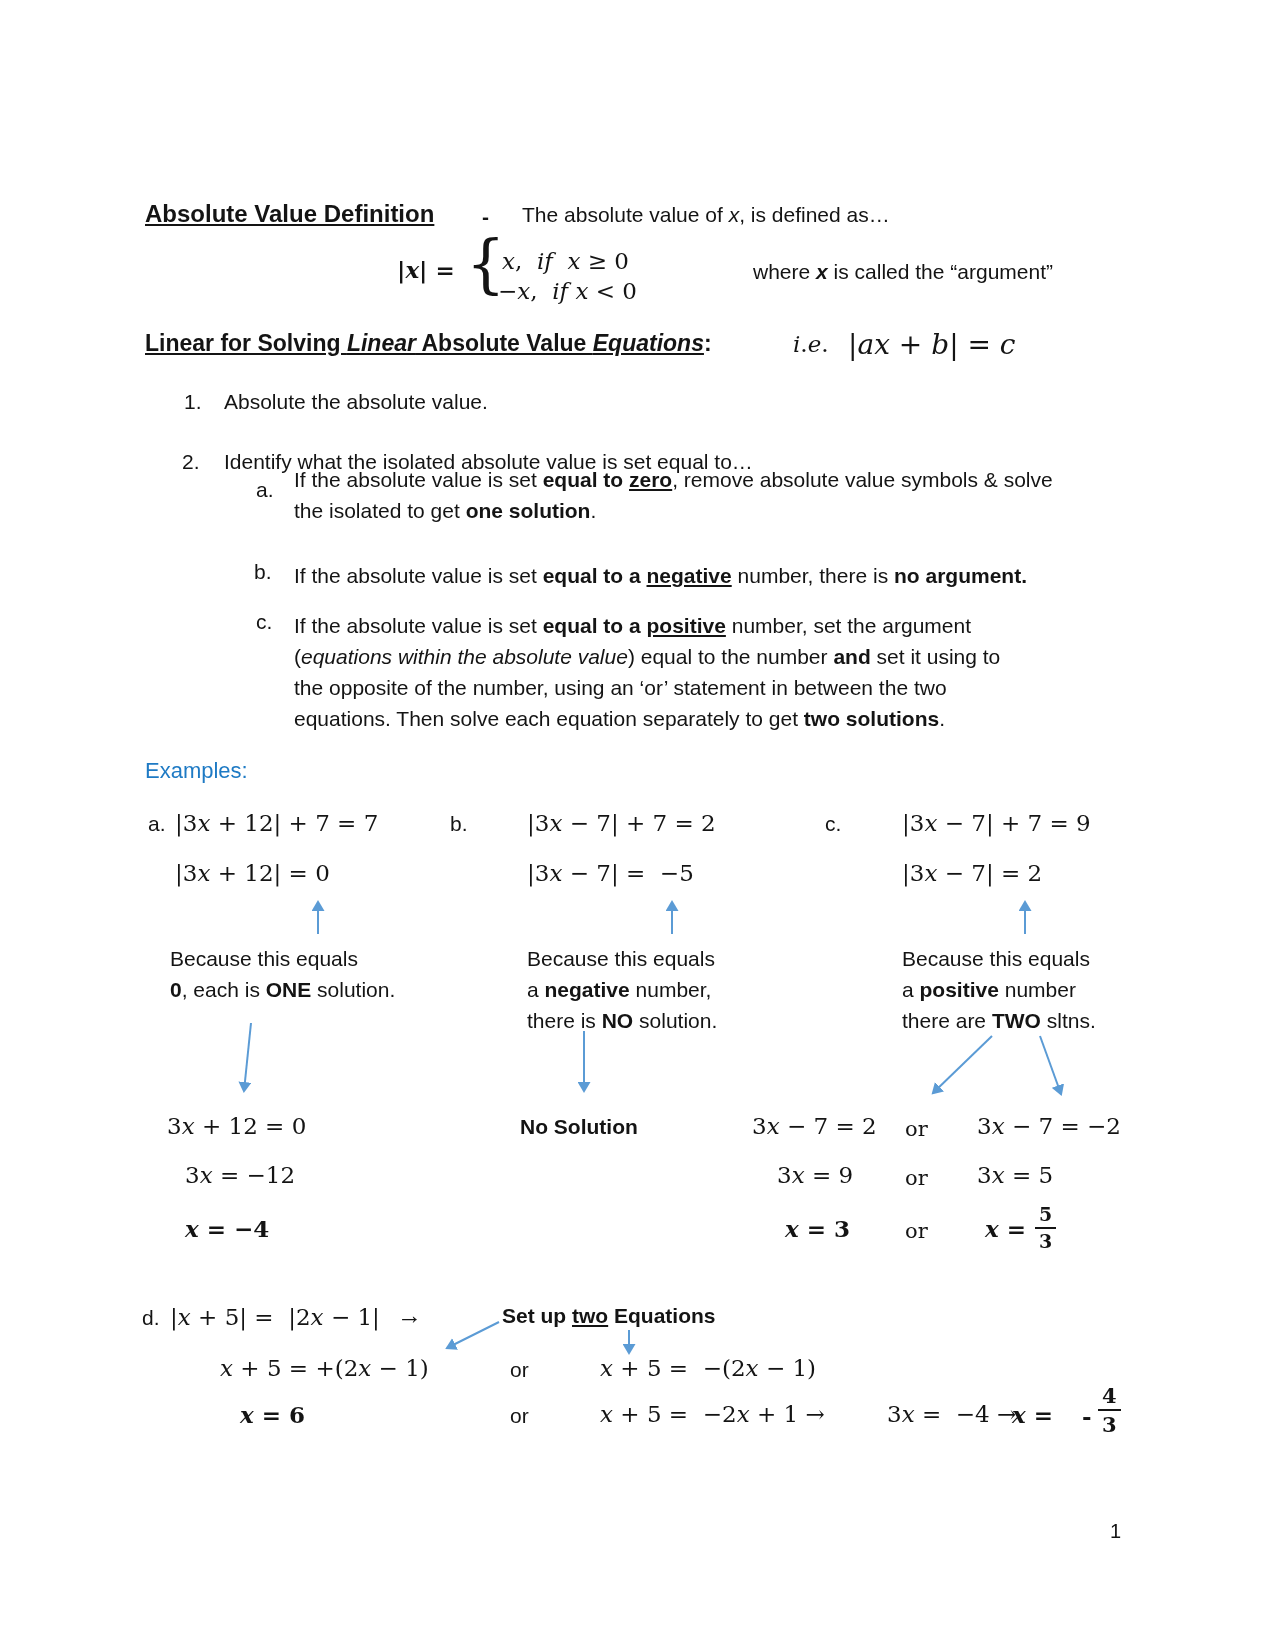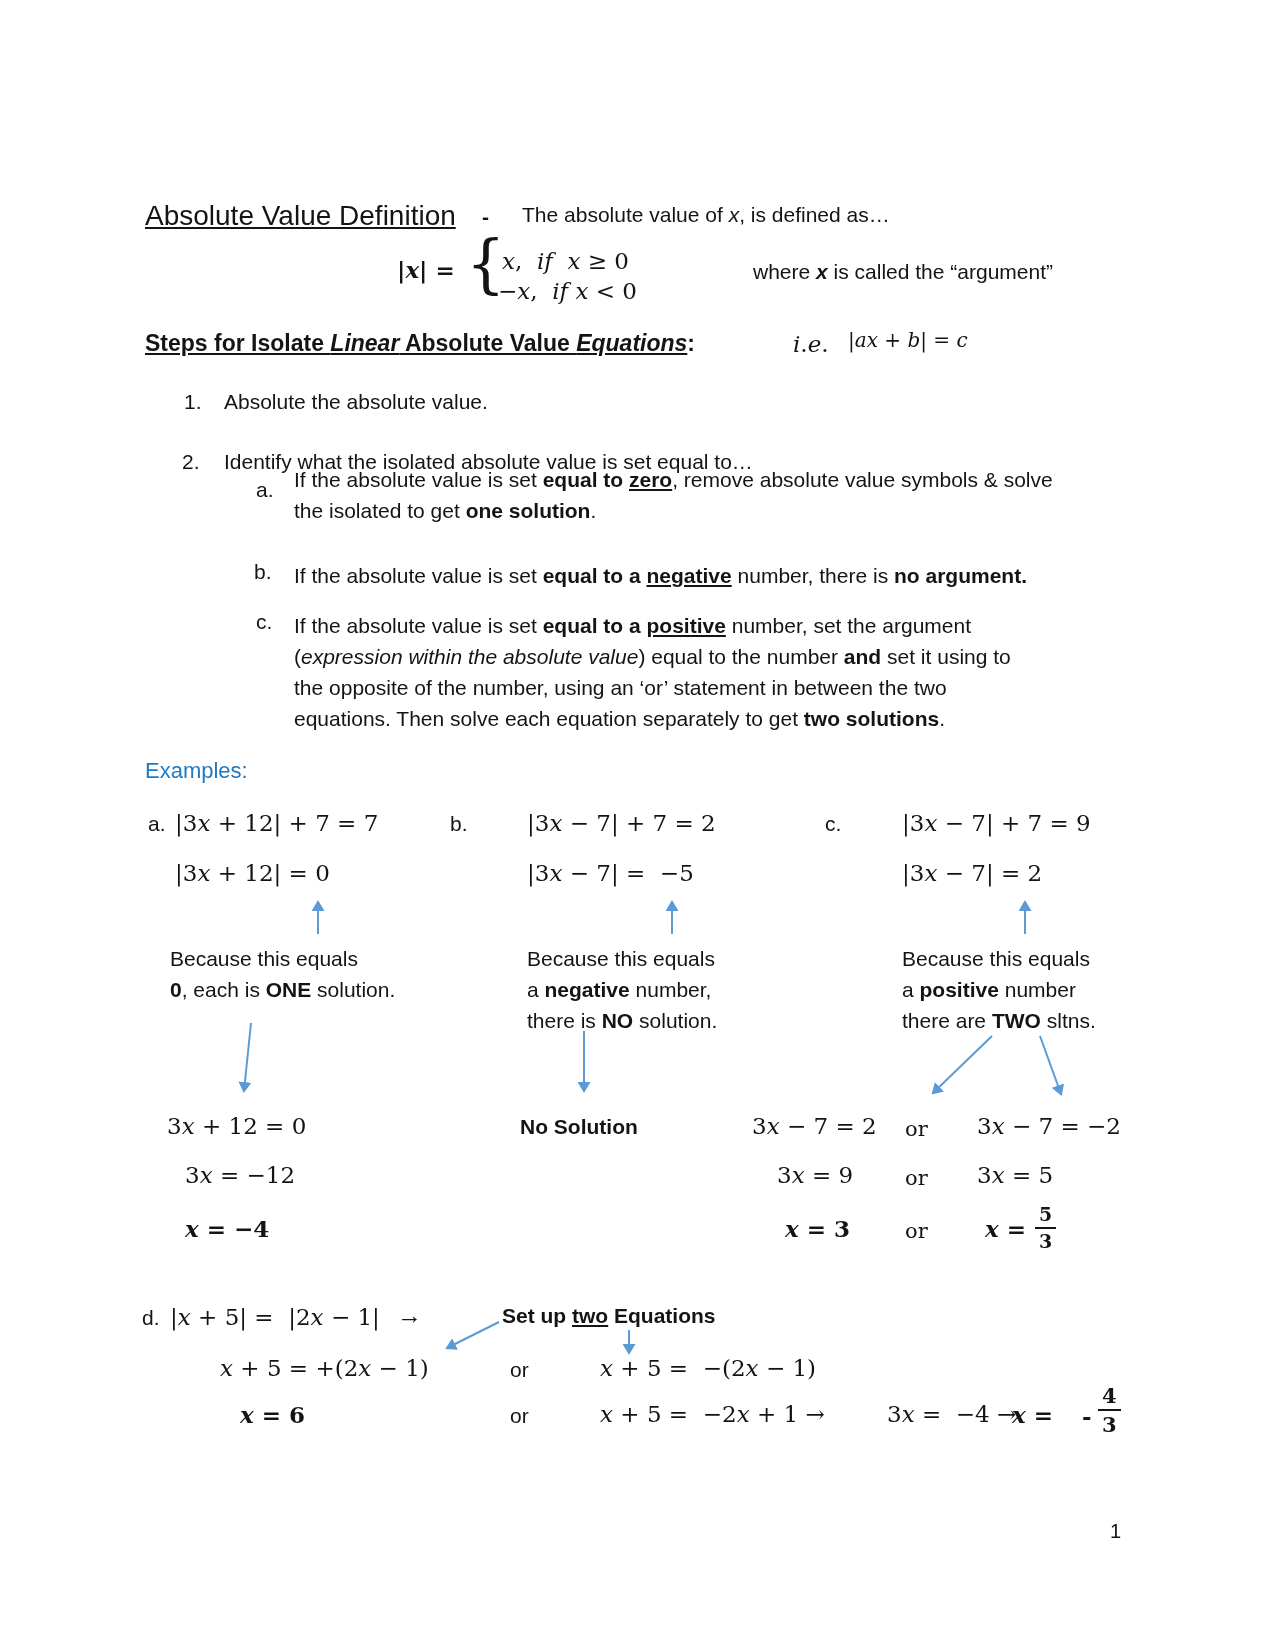--- a/index.html
+++ b/index.html
@@ -1,27 +1,27 @@
 <!DOCTYPE html>
 <html><head>
 <meta charset="utf-8">
 <style>
   html,body{margin:0;padding:0;background:#fff;}
   .page{position:relative;width:1275px;height:1650px;background:#ffffff;
         font-family:"Liberation Sans",sans-serif;color:#141414;overflow:hidden;}
   .abs{position:absolute;}
   .title{left:0;right:0;text-align:center;font-size:28px;font-weight:bold;letter-spacing:.2px;}
-  .h2{font-size:28px;font-weight:normal;text-decoration:underline;}
+  .h2{font-size:24px;font-weight:bold;text-decoration:underline;}
   .h2dash{font-size:21px;font-weight:bold;}
   .body{font-size:21px;}
   .note{font-size:21px;line-height:31px;}
   .blue{color:#1E7AC4;font-size:22px;}
   .math{font-family:"DejaVu Serif","Liberation Serif",serif;font-size:23px;white-space:pre;}
   .math i{font-style:italic;}
-  .m24{font-size:20px;text-align:right;}
+  .m24{font-size:28px;text-align:right;}
   .bold{font-weight:bold;}
   .orw{font-family:"DejaVu Serif","Liberation Serif",serif;font-size:21px;}
   .orsans{font-size:21px;}
   .brace{font-family:"DejaVu Serif",serif;font-size:62px;font-weight:400;line-height:1;transform:scaleY(1.02);}
   .rich .rl{display:block;}
   .rich.inline .rl{display:inline;}
   .b{font-weight:bold;} .i{font-style:italic;} .u{text-decoration:underline;}
   .steps-h{font-size:23px;}
   .callout{font-size:21px;}
   .bigarrow{font-size:25px;font-weight:bold;}
@@ -60,21 +60,21 @@
   <span class="abs h2" style="left:145px;top:200px">Absolute Value Definition</span>
   <span class="abs h2dash" style="left:482px;top:205px">-</span>
   <span class="abs body rich inline" style="left:522px;top:203px"><span class="rl"><span>The absolute value of </span><span class="i">x</span><span>, is defined as…</span></span></span>
 
   <span class="abs math bold" style="left:397px;top:256px">|<i>x</i>| =</span>
   <span class="abs brace" style="left:466px;top:234px">{</span>
   <span class="abs math" style="left:502px;top:248px"><i>x</i>,  <i>if</i>  <i>x</i> ≥ 0</span>
   <span class="abs math" style="left:498px;top:278px">−<i>x</i>,  <i>if</i> <i>x</i> &lt; 0</span>
   <span class="abs body rich inline" style="left:753px;top:260px"><span class="rl"><span>where </span><span class="b i">x</span><span> is called the “argument”</span></span></span>
 
-  <span class="abs steps-h rich inline" style="left:145px;top:330px"><span class="rl"><span class="b u">Steps for Isolate </span><span class="b i u">Linear</span><span class="b u"> Absolute Value </span><span class="b i u">Equations</span><span class="b">:</span></span></span>
+  <span class="abs steps-h rich inline" style="left:145px;top:330px"><span class="rl"><span class="b u">Linear for Solving </span><span class="b i u">Linear</span><span class="b u"> Absolute Value </span><span class="b i u">Equations</span><span class="b">:</span></span></span>
   <span class="abs math" style="left:793px;top:331px"><i>i</i>.<i>e</i>.</span>
   <span class="abs math m24" style="left:848px;top:328px">|<i>ax</i> + <i>b</i>| = <i>c</i></span>
 
   <span class="abs body" style="left:184px;top:390px">1.</span>
   <span class="abs body" style="left:224px;top:390px">Absolute the absolute value.</span>
   <span class="abs body" style="left:182px;top:450px">2.</span>
   <span class="abs body" style="left:224px;top:450px">Identify what the isolated absolute value is set equal to…</span>
 
   <span class="abs body" style="left:256px;top:478px">a.</span>
   <span class="abs note rich" style="left:294px;top:464px">
@@ -83,21 +83,21 @@
     </span>
 
   <span class="abs body" style="left:254px;top:560px">b.</span>
   <span class="abs note rich" style="left:294px;top:560px">
       <span class="rl"><span>If the absolute value is set </span><span class="b">equal to a </span><span class="b u">negative</span><span> number, there is </span><span class="b">no argument.</span></span>
     </span>
 
   <span class="abs body" style="left:256px;top:610px">c.</span>
   <span class="abs note rich" style="left:294px;top:610px">
       <span class="rl"><span>If the absolute value is set </span><span class="b">equal to a </span><span class="b u">positive</span><span> number, set the argument</span></span>
-      <span class="rl"><span>(</span><span class="i">expression within the absolute value</span><span>) equal to the number </span><span class="b">and</span><span> set it using to</span></span>
+      <span class="rl"><span>(</span><span class="i">equations within the absolute value</span><span>) equal to the number </span><span class="b">and</span><span> set it using to</span></span>
       <span class="rl"><span>the opposite of the number, using an ‘or’ statement in between the two</span></span>
       <span class="rl"><span>equations. Then solve each equation separately to get </span><span class="b">two solutions</span><span>.</span></span>
     </span>
 
   <span class="abs blue" style="left:145px;top:758px">Examples:</span>
 
   <span class="abs body" style="left:148px;top:812px">a.</span>
   <span class="abs math" style="left:175px;top:810px">|3<i>x</i> + 12| + 7 = 7</span>
   <span class="abs body" style="left:450px;top:812px">b.</span>
   <span class="abs math" style="left:527px;top:810px">|3<i>x</i> − 7| + 7 = 2</span>

